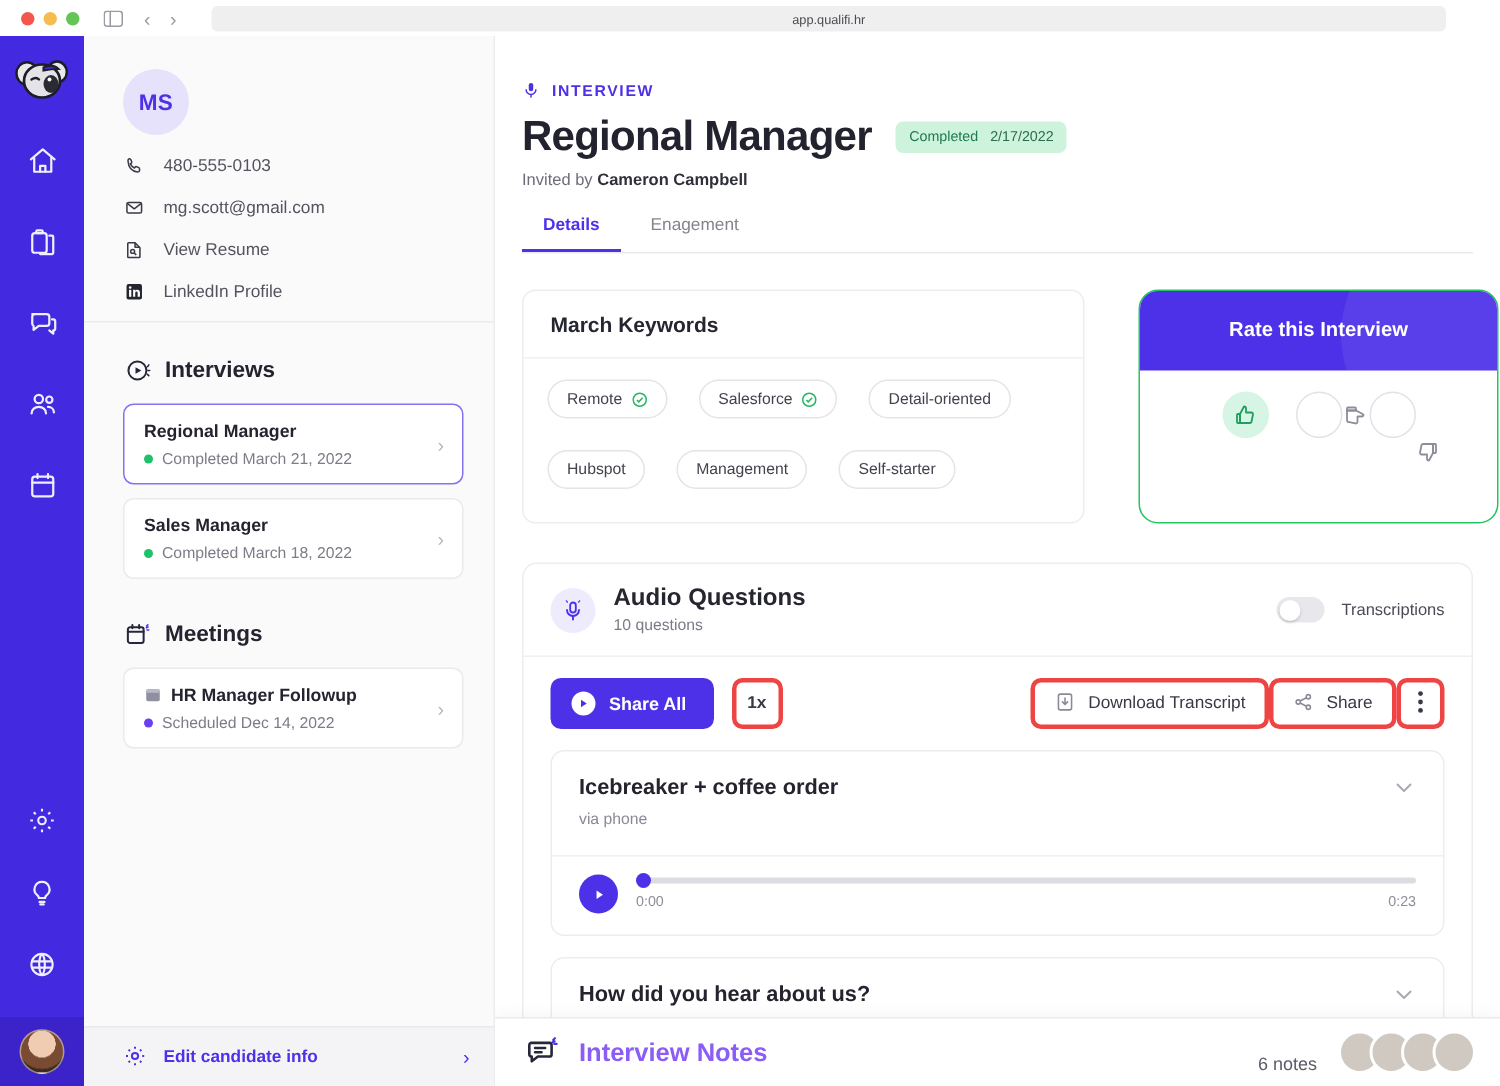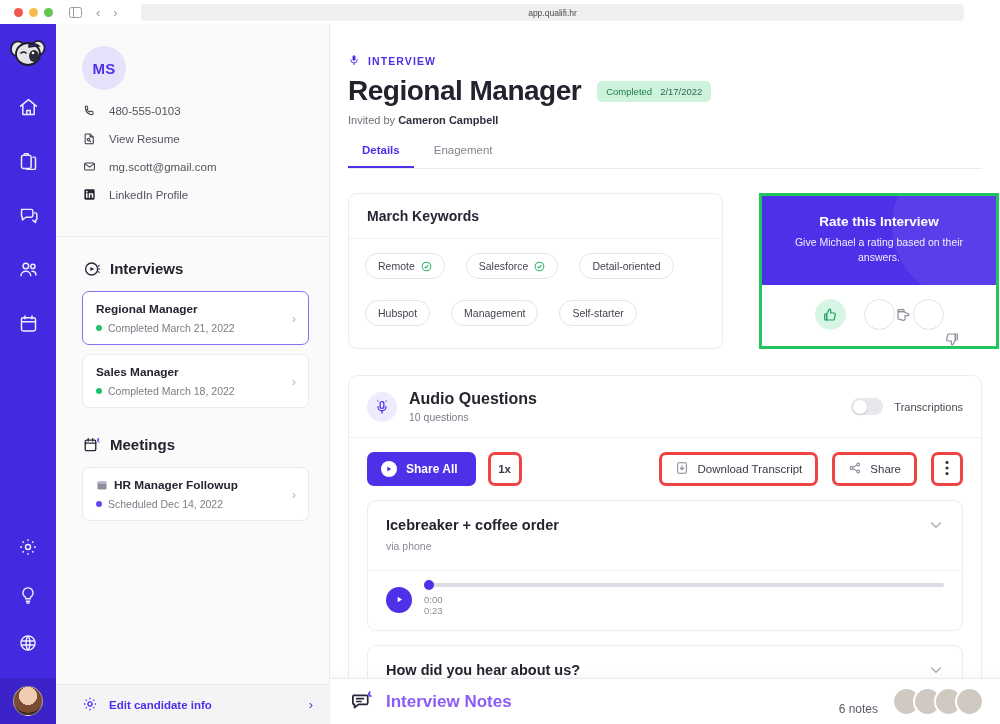--- a/index.html
+++ b/index.html
@@ -68,21 +68,21 @@
   }
 
   
   .panel {
     width: 274px; flex: 0 0 274px;
     background: #fafafb;
     border-right: 1px solid #ececed;
     display: flex; flex-direction: column;
     position: relative;
   }
-  .panel-profile { padding: 22px 20px 34px 26px; border-bottom: 1px solid #ececee; }
+  .panel-profile { padding: 22px 20px 12px 26px; border-bottom: 1px solid #ececee; }
   .avatar-lg {
     width: 44px; height: 44px; border-radius: 50%;
     background: #e6e2fb;
     display: flex; align-items: center; justify-content: center;
     color: #4c31e8; font-weight: bold; font-size: 15px; letter-spacing: .3px;
   }
   .cand-name { font-size: 24px; font-weight: bold; color: #242430; margin-top: 14px; letter-spacing: -.2px; }
   .cand-row {
     display: flex; align-items: center; gap: 12px;
     margin-top: 13px; font-size: 11.5px; color: #54545f;
@@ -155,21 +155,21 @@
   .card-head { padding: 14px 18px; border-bottom: 1px solid #f0f0f3; }
   .card-head .h { font-size: 14px; font-weight: bold; color: #262633; }
   .kw-body { padding: 14px 16px 22px 16px; display: flex; flex-wrap: wrap; gap: 21px; min-height: 96px; align-content: flex-start; }
   .chip {
     border: 1px solid #e4e4e9; border-radius: 14px; padding: 6px 12px;
     font-size: 10.5px; color: #43434f; display: flex; align-items: center; gap: 6px;
     background: #fff;
   }
   .chip .check { color: #28b463; width: 11px; height: 11px; display:flex; }
 
-  .rate-card { width: 240px; border-radius: 0; overflow: hidden; border: 3px solid #22c55e; background:#fff; }
+  .rate-card { width: 240px; border-radius: 13px; overflow: hidden; border: 1px solid #22c55e; background:#fff; }
   .rate-top {
     background: #4c31e8; color: #fff; padding: 18px 18px 20px 18px; text-align: center;
     position: relative; overflow: hidden;
   }
   .rate-top::after {
     content:''; position:absolute; right:-46px; top:-46px; width:150px; height:150px;
     border-radius:50%; background: rgba(255,255,255,.07);
   }
   .rate-title { font-size: 13.5px; font-weight: bold; position: relative; }
   .rate-sub { font-size: 10.5px; margin-top: 6px; line-height: 1.45; opacity: .92; position: relative; }
@@ -202,37 +202,37 @@
     font-size: 12px; font-weight: bold; cursor: pointer; border: none;
   }
   .circle-play { width: 16px; height: 16px; border-radius: 50%; background:#fff; color:#4c31e8; display:flex; align-items:center; justify-content:center; }
   .btn-ghost {
     height: 34px; border: 3px solid #ef4444; border-radius: 7px; background: #fff;
     display: flex; align-items: center; gap: 8px; padding: 0 13px;
     font-size: 11.5px; color: #393946; cursor: pointer;
   }
   .btn-speed { width: 34px; justify-content: center; font-weight: bold; padding: 0; }
   .btn-kebab { width: 32px; justify-content: center; padding: 0; }
-  .ctrl-right { margin-left: auto; display: flex; align-items: center; gap: 14px; }
+  .ctrl-right { margin-left: auto; display: flex; align-items: center; gap: 0; }
 
   .q-list { padding: 0 18px 18px 18px; }
   .q-card { border: 1px solid #ededf0; border-radius: 9px; margin-bottom: 14px; background:#fff; overflow: hidden; }
   .q-top { padding: 16px 18px 18px 18px; display: flex; align-items: flex-start; }
   .q-title { font-size: 14.5px; font-weight: bold; color: #24242f; }
   .q-via { font-size: 10.5px; color: #8a8a96; margin-top: 7px; }
   .q-chev { margin-left: auto; color: #a9a9b4; }
   .q-player { border-top: 1px solid #f0f0f3; padding: 12px 18px 14px 18px; display: flex; align-items: center; gap: 12px; }
   .play-circle {
     width: 26px; height: 26px; border-radius: 50%; background: #4c31e8; color: #fff;
     display: flex; align-items: center; justify-content: center; cursor: pointer; flex: 0 0 26px;
   }
   .track-wrap { flex: 1 1 auto; }
   .track { height: 4px; background: #dcdce2; border-radius: 2px; position: relative; }
   .track .knob { position: absolute; left: 0; top: -3px; width: 10px; height: 10px; border-radius: 50%; background: #4c31e8; }
-  .track-times { display: flex; justify-content: space-between; font-size: 9.5px; color: #8e8e9a; margin-top: 7px; flex-direction: column; }
+  .track-times { display: flex; justify-content: space-between; font-size: 9.5px; color: #8e8e9a; margin-top: 7px; }
 
   
   .notes-bar {
     position: absolute; left: 0; right: 0; bottom: 0; height: 46px;
     background: #fff; border-top: 1px solid #e9e9ee;
     display: flex; align-items: center; padding: 0 16px 0 18px; gap: 12px;
     box-shadow: 0 -2px 10px rgba(0,0,0,.04);
   }
   .notes-ico { width: 26px; height: 26px; color: #27273a; display: flex; align-items: center; justify-content: center; }
   .notes-title { font-size: 17px; font-weight: bold; color: #8b5cf6; }
@@ -361,37 +361,37 @@
           <svg width="13" height="13" viewBox="0 0 24 24" fill="none" stroke="currentColor" stroke-width="1.9" stroke-linecap="round" stroke-linejoin="round">
               <path d="M6 3.5c1 0 1.7.5 2 1.4l.8 2.3c.2.7 0 1.4-.6 1.8l-1 .8a11 11 0 0 0 5 5l.8-1c.4-.6 1.1-.8 1.8-.6l2.3.8c.9.3 1.4 1 1.4 2v1.5c0 1.3-1 2.3-2.3 2.2C8.9 19.1 4.9 15 4.3 6.2 4.2 4.7 5 3.5 6 3.5z"></path>
             </svg>
         </span>
         <span>480-555-0103</span>
       </div>
 
       <div class="cand-row">
         <span class="ico">
           <svg width="13" height="13" viewBox="0 0 24 24" fill="none" stroke="currentColor" stroke-width="1.9" stroke-linejoin="round">
+              <rect x="3" y="5.5" width="18" height="13" rx="2"></rect>
+              <path d="m3.8 7 8.2 6.3L20.2 7"></path>
+            </svg>
+        </span>
+        <span>mg.scott@gmail.com</span>
+      </div>
+
+      <div class="cand-row">
+        <span class="ico">
+          <svg width="13" height="13" viewBox="0 0 24 24" fill="none" stroke="currentColor" stroke-width="1.9" stroke-linejoin="round">
               <path d="M5 3.5h8l6 6v11a1 1 0 0 1-1 1H5a1 1 0 0 1-1-1v-16a1 1 0 0 1 1-1z"></path>
               <path d="M13 3.5V9h6"></path>
               <circle cx="10" cy="14" r="2.4"></circle>
               <path d="m12 16 2.5 2.5"></path>
             </svg>
         </span>
         <span>View Resume</span>
-      </div>
-
-      <div class="cand-row">
-        <span class="ico">
-          <svg width="13" height="13" viewBox="0 0 24 24" fill="none" stroke="currentColor" stroke-width="1.9" stroke-linejoin="round">
-              <rect x="3" y="5.5" width="18" height="13" rx="2"></rect>
-              <path d="m3.8 7 8.2 6.3L20.2 7"></path>
-            </svg>
-        </span>
-        <span>mg.scott@gmail.com</span>
       </div>
 
       <div class="cand-row">
         <span class="ico">
           <svg width="13" height="13" viewBox="0 0 24 24">
               <rect x="2.5" y="2.5" width="19" height="19" rx="2.5" fill="#25252f"></rect>
               <rect x="5.6" y="9.6" width="2.8" height="8.6" fill="#fff"></rect>
               <circle cx="7" cy="6.7" r="1.6" fill="#fff"></circle>
               <path d="M10.6 18.2V9.6h2.7v1.2c.5-.9 1.5-1.4 2.6-1.4 2 0 3.1 1.3 3.1 3.6v5.2h-2.8v-4.7c0-1.2-.4-1.9-1.4-1.9s-1.6.7-1.6 1.9v4.7z" fill="#fff"></path>
             </svg>
@@ -546,21 +546,20 @@
             </span>
             <span class="chip">
               <span>Self-starter</span>
             </span>
           </div>
         </div>
 
         <div class="rate-card">
           <div class="rate-top">
             <div class="rate-title">Rate this Interview</div>
-            <div class="rate-sub">Give Michael a rating based on their answers.</div>
           </div>
           <div class="rate-actions">
             <span class="rate-btn up">
               <svg width="16" height="16" viewBox="0 0 24 24" fill="none" stroke="currentColor" stroke-width="1.8" stroke-linejoin="round">
                   <path d="M7 10.5h-2a1 1 0 0 0-1 1v7a1 1 0 0 0 1 1h2z"></path>
                   <path d="M7 10.5 11 3a2 2 0 0 1 2 2v4h5.2a1.8 1.8 0 0 1 1.75 2.2l-1.3 6A2 2 0 0 1 16.7 19.5H7z"></path>
                 </svg>
             </span>
             <span class="rate-btn">
               <svg width="16" height="16" viewBox="0 0 24 24" fill="none" stroke="currentColor" stroke-width="1.8" stroke-linejoin="round" transform="rotate(90 12 12)">

